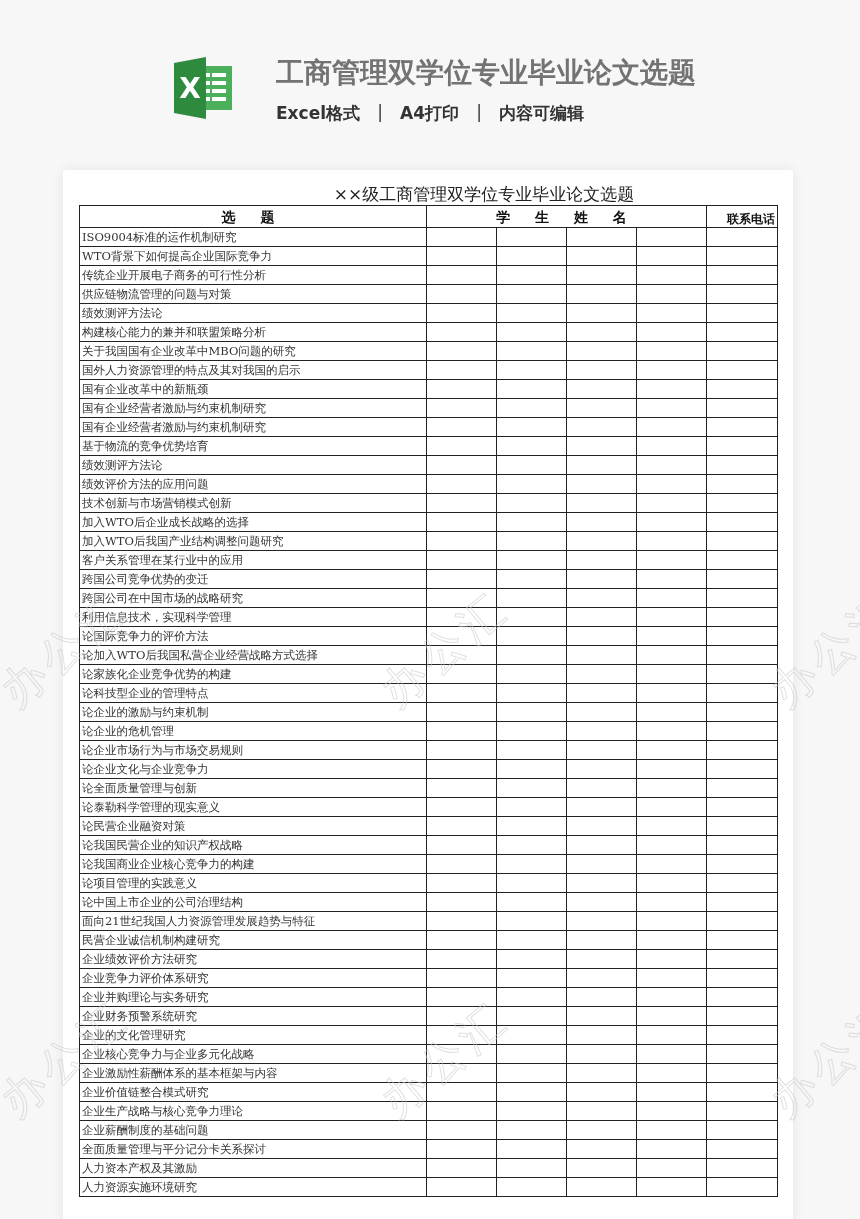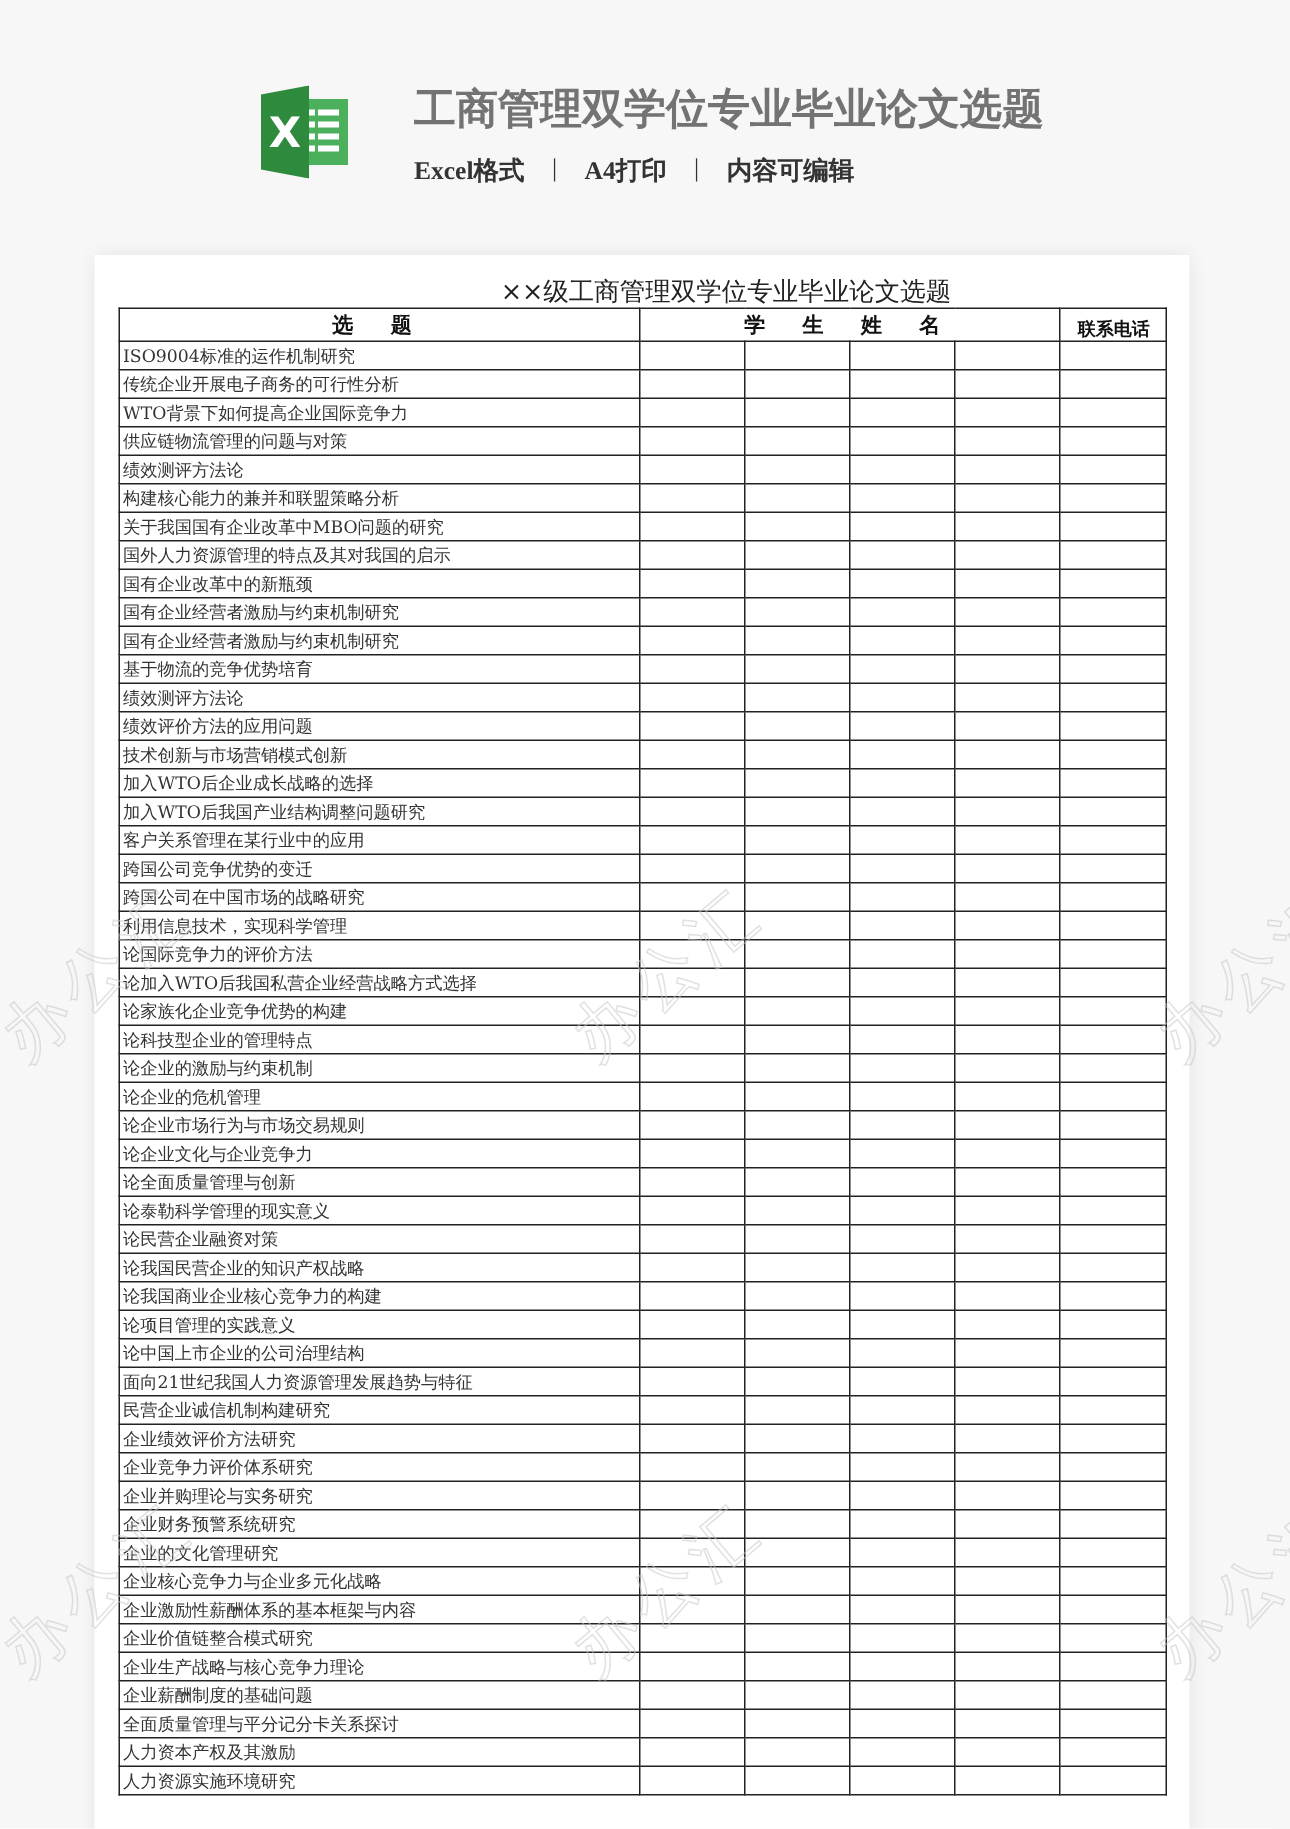--- a/index.html
+++ b/index.html
@@ -17,21 +17,21 @@
     }
     .title {
       position: absolute; left: 276px; top: 54px;
       font-size: 28px; font-weight: bold; color: #737373;
       letter-spacing: 0px; white-space: nowrap;
       font-family: "DejaVu Sans", sans-serif;
     }
     .subtitle {
       position: absolute; left: 276px; top: 102px;
       font-size: 17px; font-weight: bold; color: #333;
-      white-space: nowrap; display: flex; gap: 0; font-family: Liberation Serif, serif;
+      white-space: nowrap; display: flex; gap: 0;
     }
     .subtitle .sep { display: inline-block; width: 40px; text-align: center; color: #333; font-weight: normal; }
     .page {
       position: absolute; left: 63px; top: 170px; width: 730px; height: 1060px;
       background: #fff;
       box-shadow: 0 0 12px rgba(0,0,0,0.08);
     }
     .doc-title {
       position: absolute; left: 0; top: 13px; width: 842px; text-align: center;
       font-family: "DejaVu Serif", "Liberation Serif", serif;
@@ -51,21 +51,21 @@
       font-family: "DejaVu Serif", "Liberation Serif", serif;
       font-size: 11.5px; color: #333; font-weight: normal;
       text-align: left; line-height: 16px;
     }
     table.sheet th {
       height: 22px;
       font-family: "DejaVu Sans", sans-serif;
       font-weight: bold; font-size: 14px; color: #111; text-align: center;
       letter-spacing: 10px;
     }
-    table.sheet th.phone { letter-spacing: 0; font-size: 12px; text-align: center; padding-left: 3px; padding-top: 4px; }
+    table.sheet th.phone { letter-spacing: 0; font-size: 12px; text-align: right; padding-left: 3px; padding-top: 4px; }
     .watermark {
       position: absolute; font-size: 44px; color: transparent;
       -webkit-text-stroke: 1px rgba(200,200,200,0.55);
       transform: rotate(-40deg); white-space: nowrap; pointer-events: none;
       font-family: "DejaVu Sans", sans-serif; letter-spacing: 6px;
     }
   </style>
 </head>
 <body>
 
@@ -116,29 +116,29 @@
     <tbody id="rows">
         <tr>
           <td>ISO9004标准的运作机制研究</td>
           <td></td>
           <td></td>
           <td></td>
           <td></td>
           <td></td>
         </tr>
         <tr>
+          <td>WTO背景下如何提高企业国际竞争力</td>
+          <td></td>
+          <td></td>
+          <td></td>
+          <td></td>
+          <td></td>
+        </tr>
+        <tr>
           <td>传统企业开展电子商务的可行性分析</td>
-          <td></td>
-          <td></td>
-          <td></td>
-          <td></td>
-          <td></td>
-        </tr>
-        <tr>
-          <td>WTO背景下如何提高企业国际竞争力</td>
           <td></td>
           <td></td>
           <td></td>
           <td></td>
           <td></td>
         </tr>
         <tr>
           <td>供应链物流管理的问题与对策</td>
           <td></td>
           <td></td>

